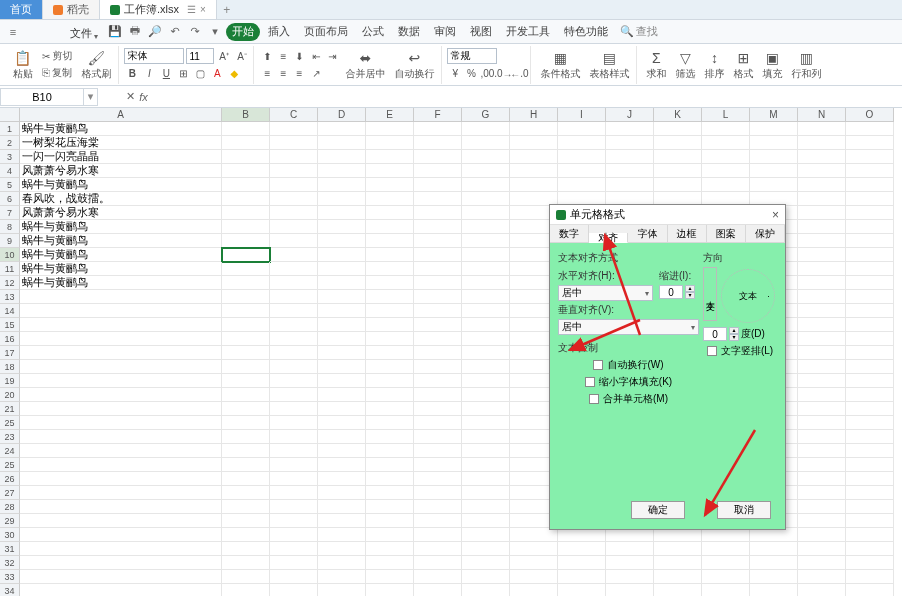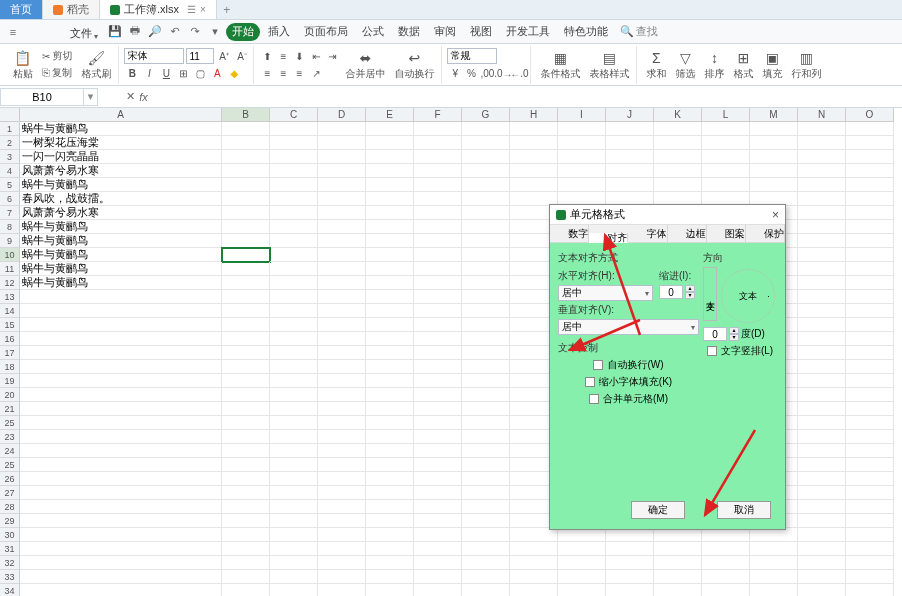--- a/index.html
+++ b/index.html
@@ -57,21 +57,21 @@
 .row .rh.active { background: #d8e6d8; }
 .row .cell { border-right: 1px solid #e6e6e6; border-bottom: 1px solid #e6e6e6; width: 48px; font-size: 11px; padding: 0 2px; overflow: hidden; white-space: nowrap; display: flex; align-items: center; }
 .row .cell.wide { width: 202px; }
 .cell.selected { outline: 2px solid #1a7f37; outline-offset: -1px; }
 
 
 .dialog { position: absolute; left: 549px; top: 204px; width: 237px; background: #86efac; border: 1px solid #888; box-shadow: 2px 2px 6px rgba(0,0,0,0.25); font-size: 11px; }
 .dlg-title { height: 20px; display: flex; align-items: center; padding: 0 6px; gap: 4px; background: #fff; border-bottom: 1px solid #e0e0e0; }
 .dlg-title .x { margin-left: auto; color: #555; font-size: 12px; }
 .dlg-tabs { display: flex; height: 18px; background: #f0f0f0; font-size: 10px; }
-.dlg-tab { flex: 1; display: flex; align-items: center; justify-content: flex-end; border-right: 1px solid #d8d8d8; border-bottom: 1px solid #d8d8d8; }
+.dlg-tab { flex: 1; display: flex; align-items: center; justify-content: center; border-right: 1px solid #d8d8d8; border-bottom: 1px solid #d8d8d8; }
 .dlg-tab.active { background: #fff; border-bottom: 1px solid #fff; margin-top: 8px; }
 .dlg-body { padding: 6px 8px 8px 8px; display: flex; gap: 4px; min-height: 250px; }
 .dlg-left { flex: 1; }
 .dlg-right { width: 74px; }
 .sec-label { font-size: 10px; color: #333; margin: 2px 0; }
 .combo { border: 1px solid #b5c0cc; height: 16px; font-size: 10px; width: 100%; display: flex; align-items: center; padding: 0 3px; background: #f8f8f8; position: relative; }
 .combo::after { content: "▾"; position: absolute; right: 3px; color: #666; font-size: 8px; }
 .chk-row { display: flex; align-items: center; gap: 4px; font-size: 10px; margin: 3px 0; justify-content: center; }
 .chk { width: 10px; height: 10px; border: 1px solid #888; background: #fff; }
 .orient-dial { width: 54px; height: 54px; border: 1px dotted #bbb; border-radius: 50%; margin: 2px auto; position: relative; display: flex; align-items: center; justify-content: center; font-size: 9px; }

